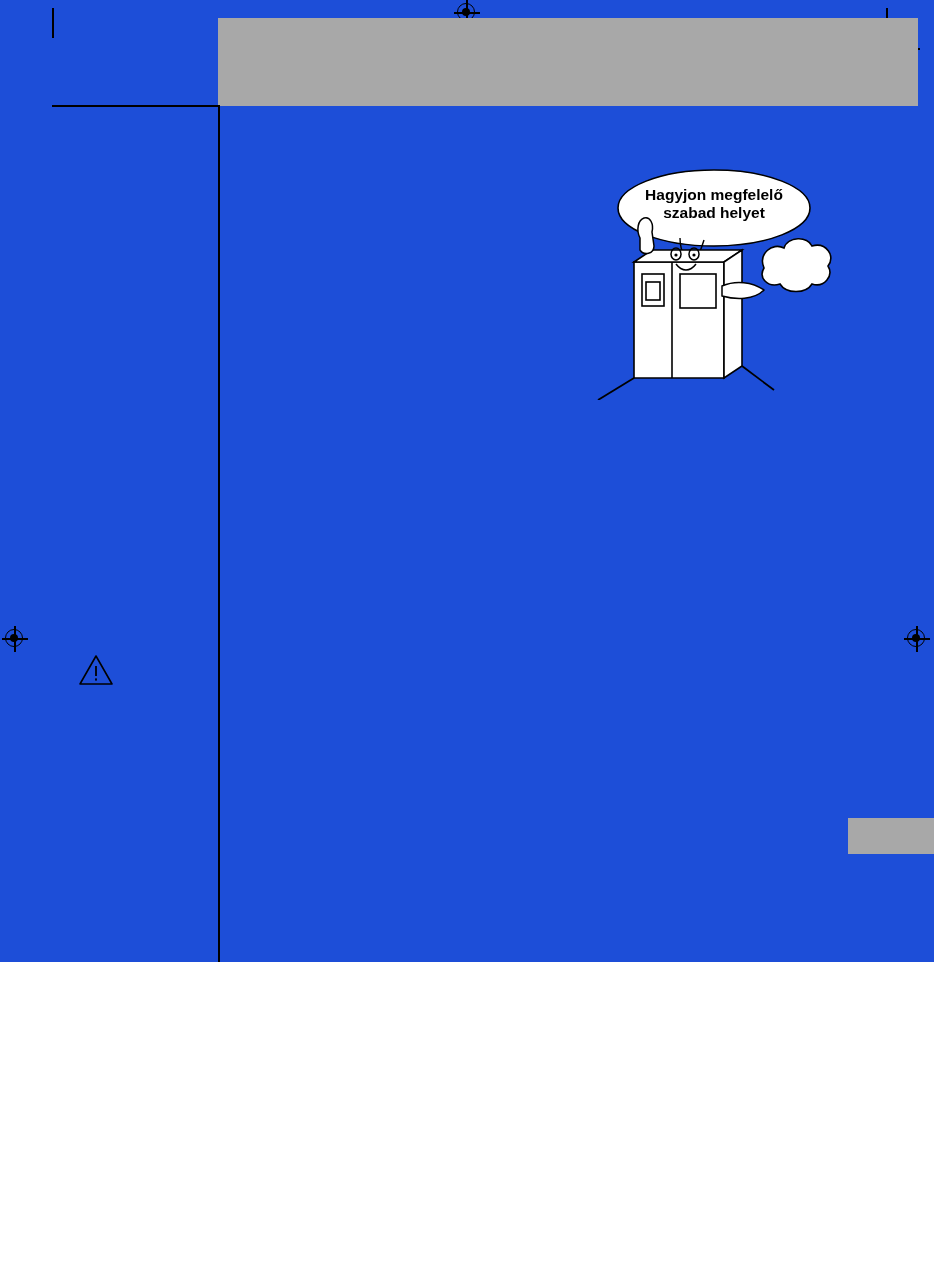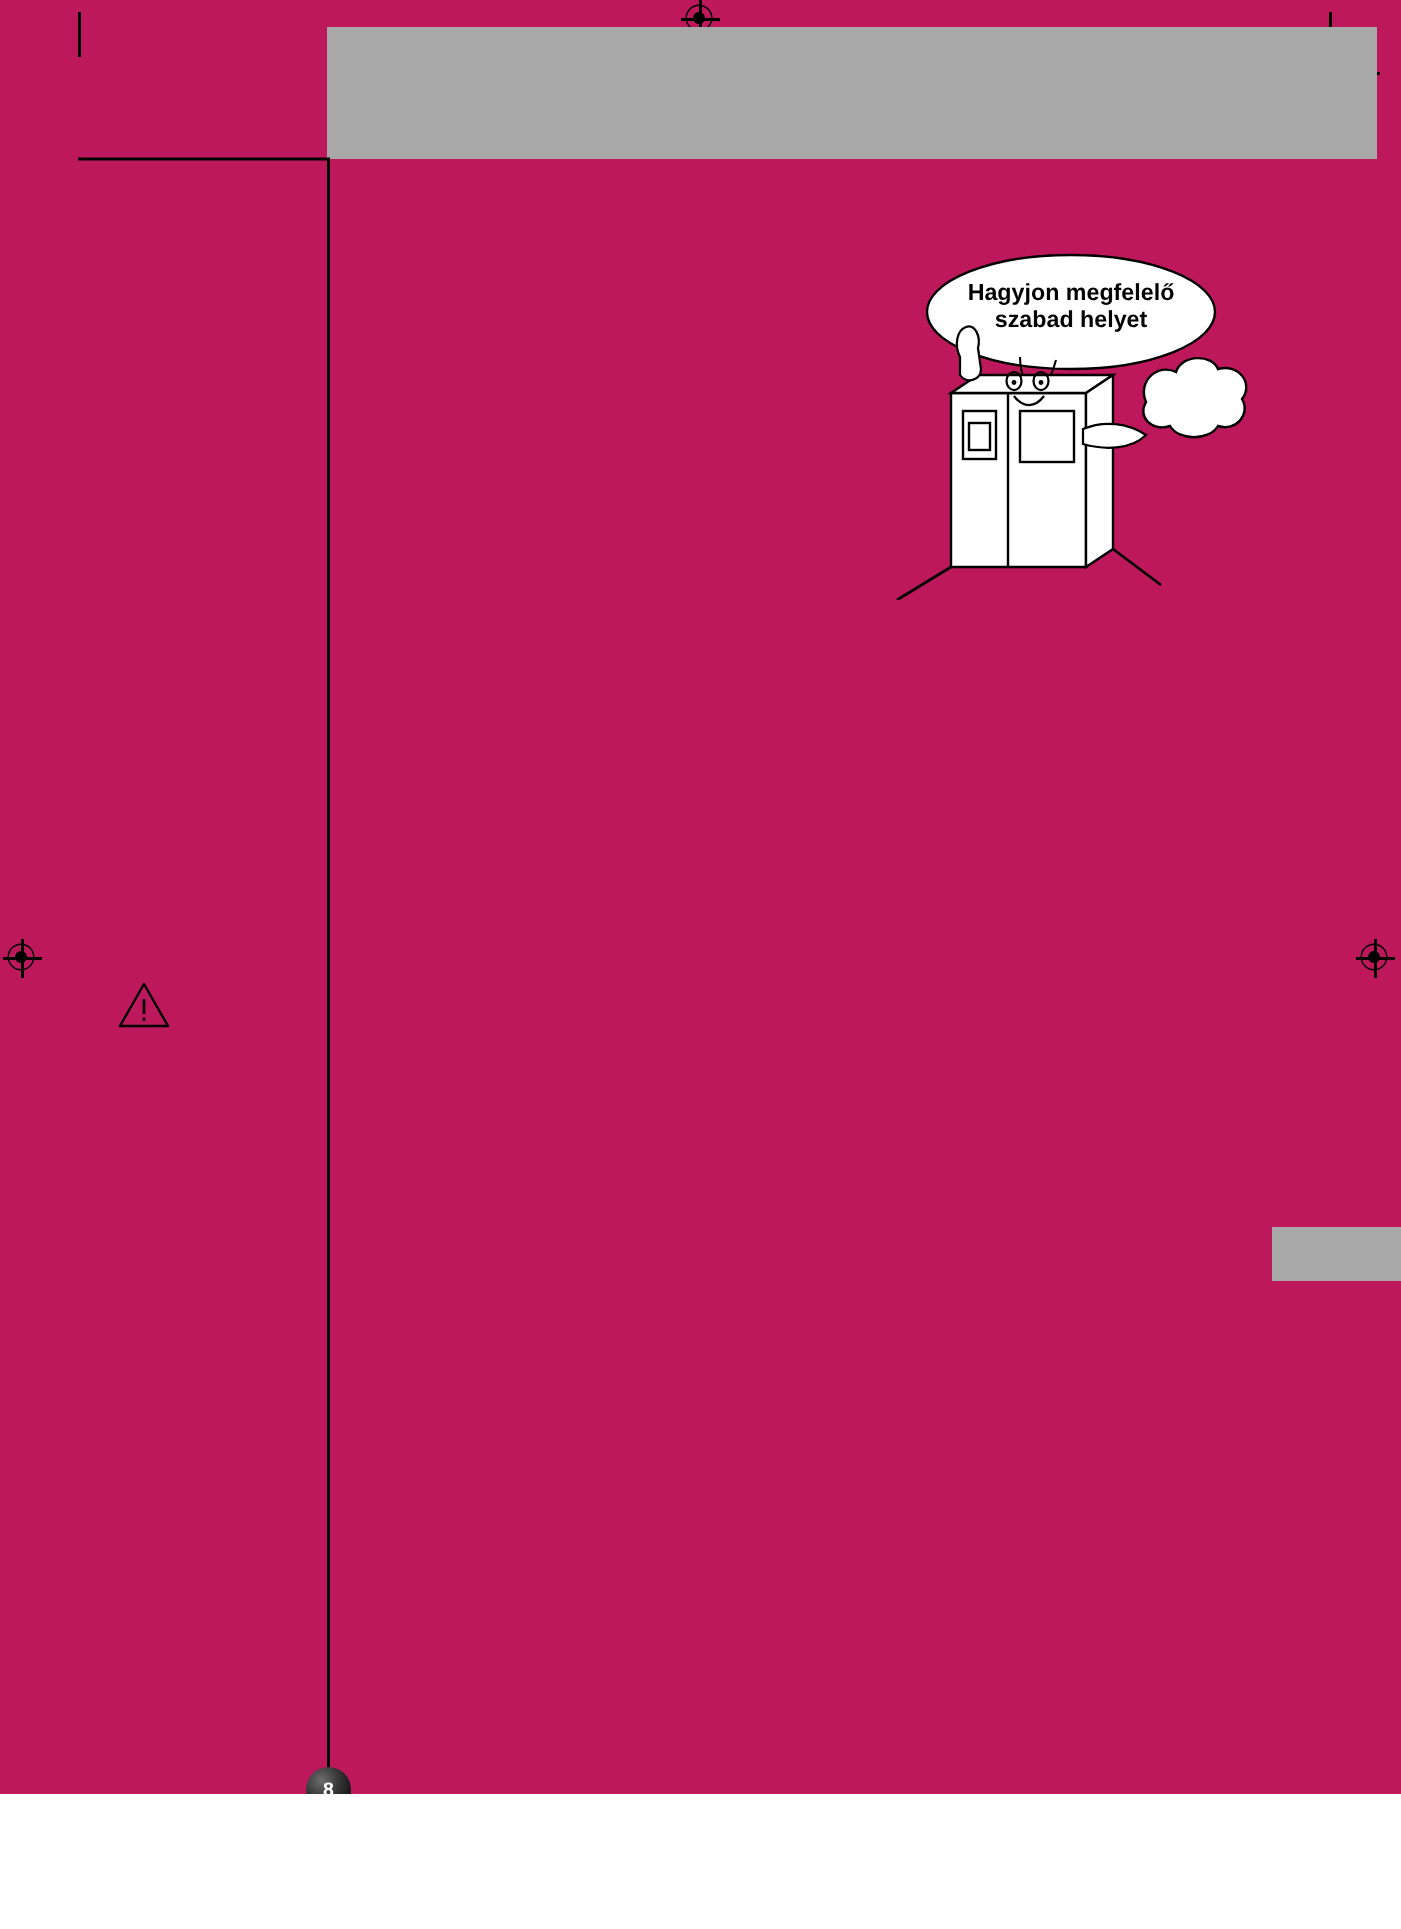--- a/index.html
+++ b/index.html
@@ -6,22 +6,22 @@
     margin: 0;
     padding: 0;
     background: #ffffff;
   }
   body {
     font-family: "Liberation Sans", sans-serif;
   }
   #page {
     position: relative;
     width: 934px;
-    height: 1196px;
-    background: #be185d;
+    height: 962px;
+    background: #1d4ed8;
     overflow: hidden;
   }
 
   
   .crop-mark {
     position: absolute;
     background: #000000;
   }
   .reg-target {
     position: absolute;

